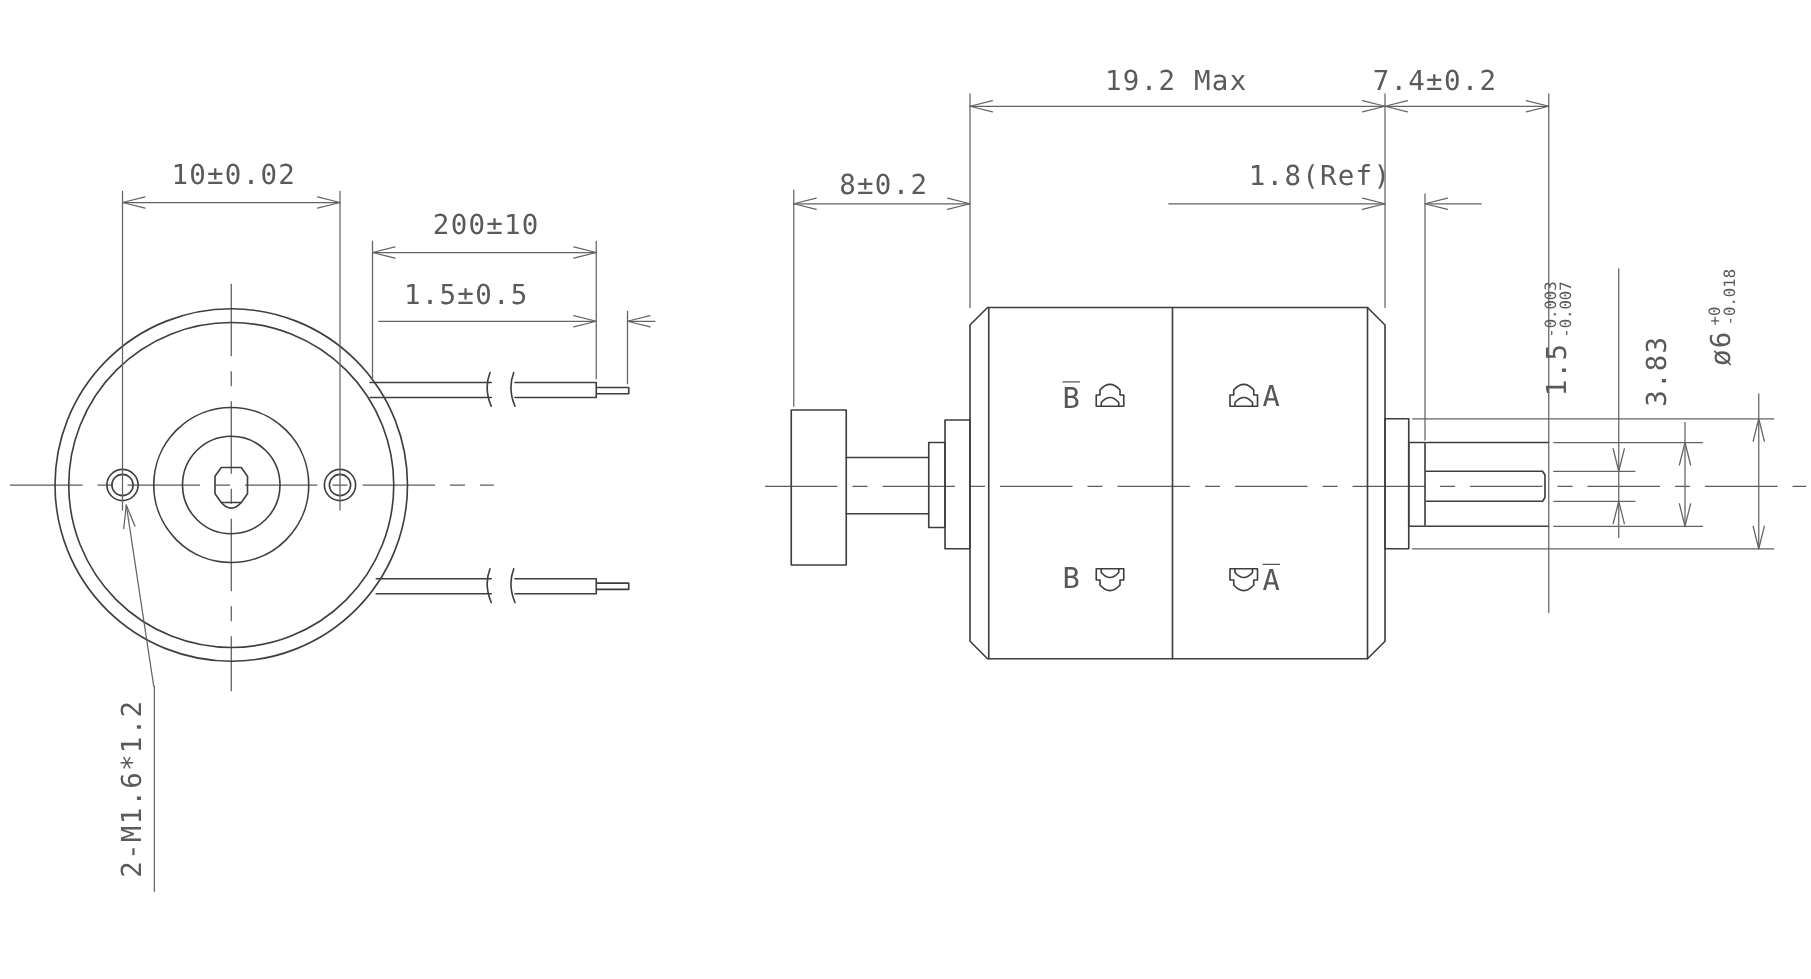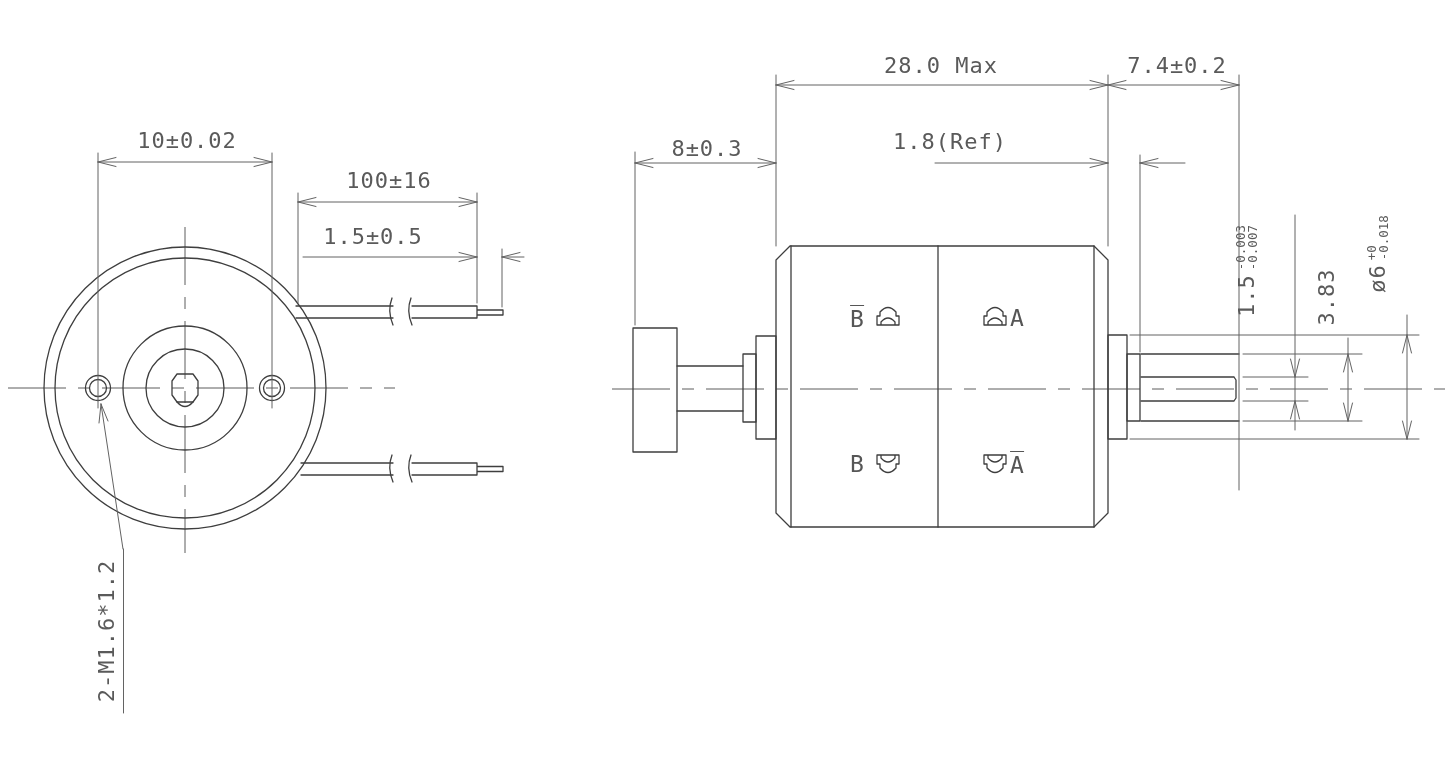--- a/index.html
+++ b/index.html
@@ -110,28 +110,28 @@
       <g>
         <path class="ln" d="M877,325 v-9 h3 v-4 q8,-9 16,0 v4 h3 v9 z M881,325 v-3 q7,-8 14,0 v3"></path>
         <path class="ln" d="M984,325 v-9 h3 v-4 q8,-9 16,0 v4 h3 v9 z M988,325 v-3 q7,-8 14,0 v3"></path>
         <path class="ln" d="M877,455 v9 h3 v4 q8,9 16,0 v-4 h3 v-9 z M881,455 v3 q7,8 14,0 v-3"></path>
         <path class="ln" d="M984,455 v9 h3 v4 q8,9 16,0 v-4 h3 v-9 z M988,455 v3 q7,8 14,0 v-3"></path>
       </g>
     </g>
   </svg>
 
   <div class="dim" style="left:187px;top:141px">10±0.02</div>
-  <div class="dim" style="left:389px;top:181px">100±16</div>
+  <div class="dim" style="left:389px;top:181px">200±10</div>
   <div class="dim" style="left:373px;top:237px">1.5±0.5</div>
   <div class="dim rot" style="left:107px;top:631px">2-M1.6*1.2</div>
 
-  <div class="dim" style="left:941px;top:66px">28.0 Max</div>
-  <div class="dim" style="left:1177px;top:66px">7.4±0.2</div>
-  <div class="dim" style="left:707px;top:149px">8±0.3</div>
-  <div class="dim" style="left:950px;top:142px">1.8(Ref)</div>
+  <div class="dim" style="left:941px;top:66px">19.2 Max</div>
+  <div class="dim" style="left:1148px;top:66px">7.4±0.2</div>
+  <div class="dim" style="left:707px;top:149px">8±0.2</div>
+  <div class="dim" style="left:1056px;top:142px">1.8(Ref)</div>
 
   <div class="dim rot" style="left:1247px;top:271px">
     <span>1.5</span>
     <span class="stk">
       <span>-0.003</span>
       <span>-0.007</span>
     </span>
   </div>
   <div class="dim rot" style="left:1327px;top:297px">3.83</div>
   <div class="dim rot" style="left:1378px;top:254px">

